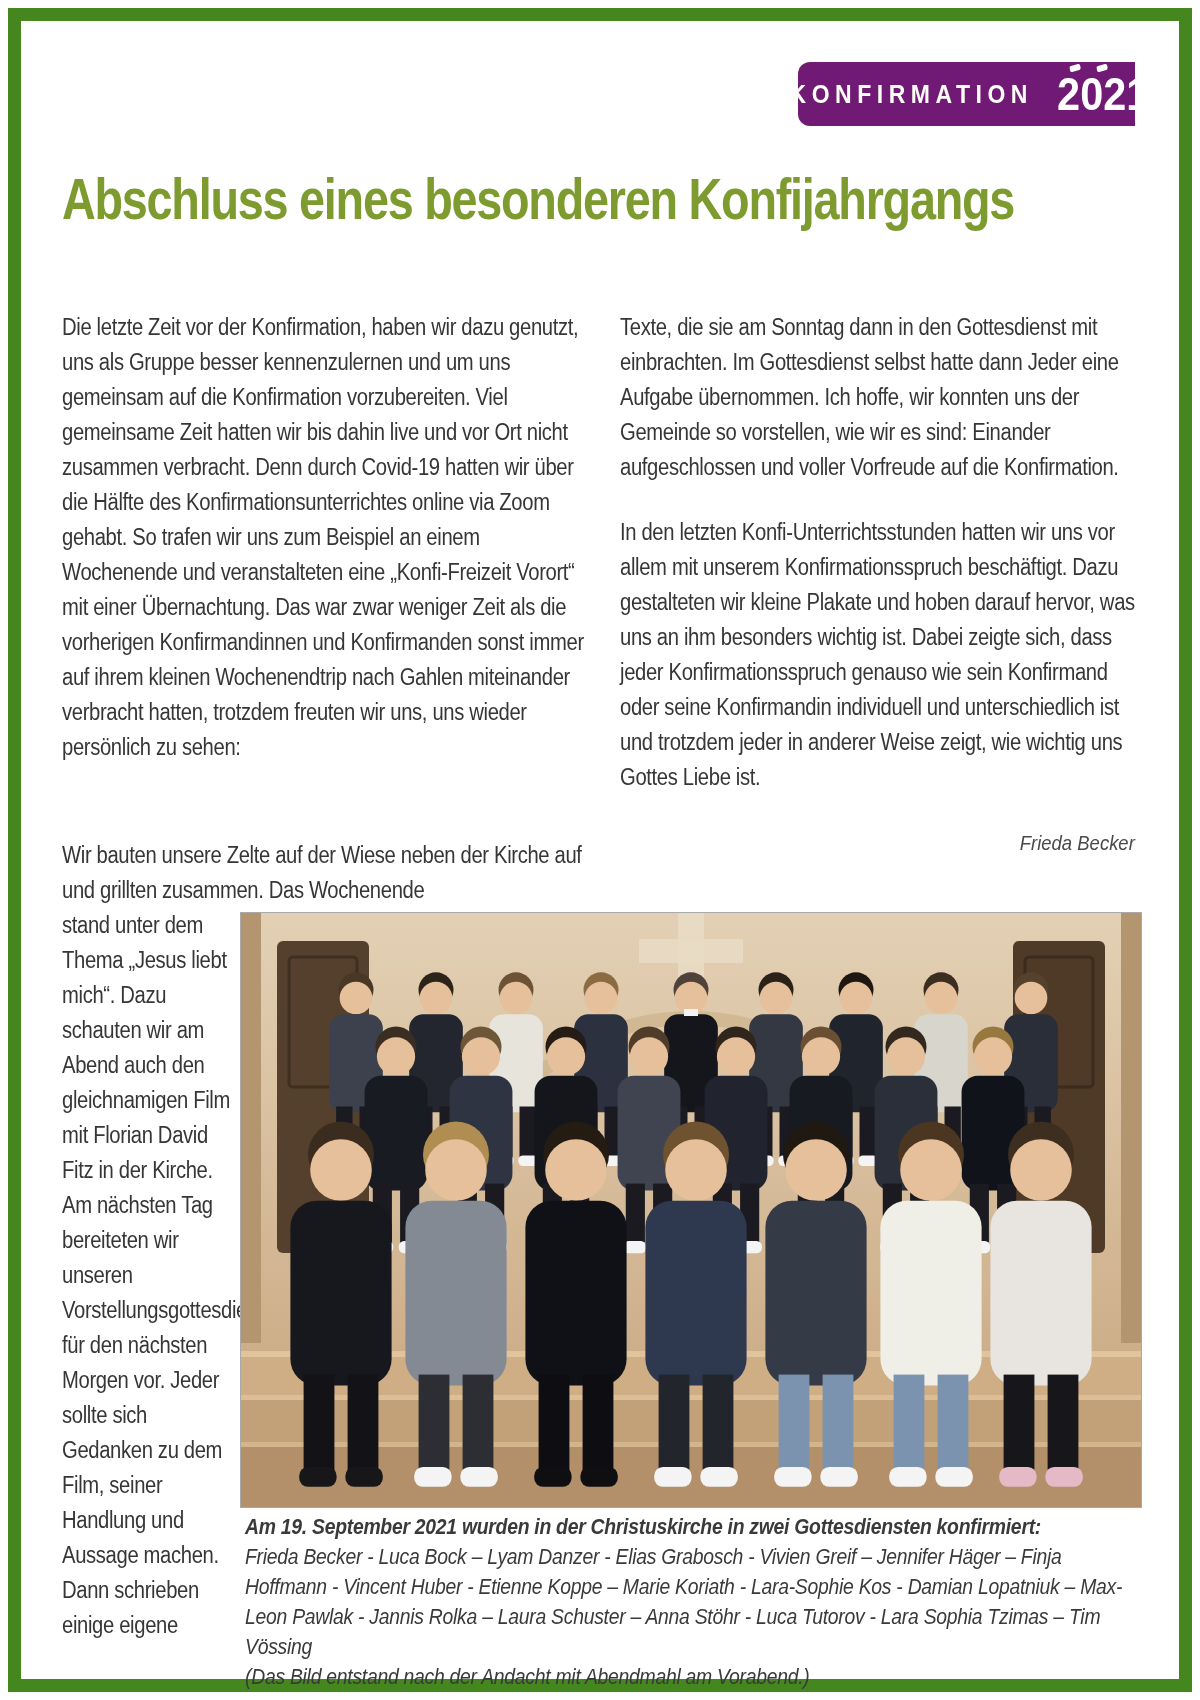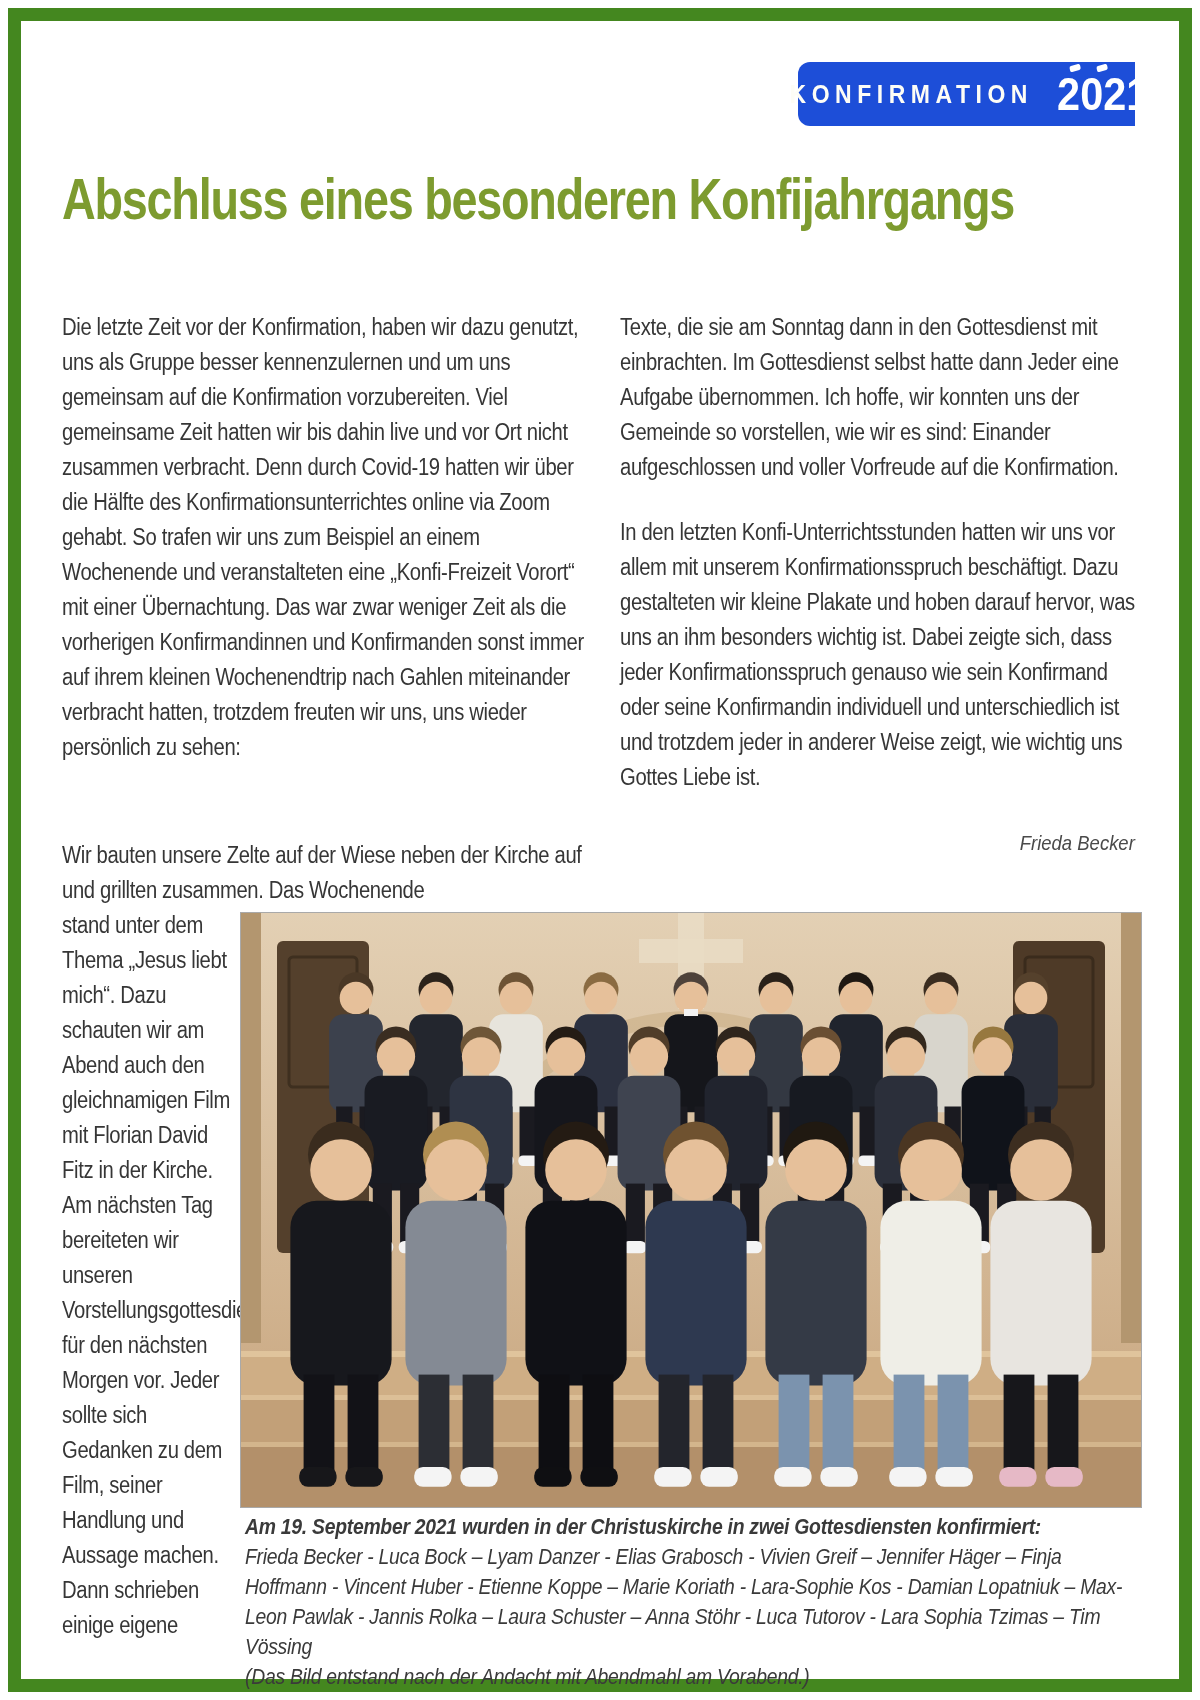--- a/index.html
+++ b/index.html
@@ -14,21 +14,21 @@
   .frame{
     position:absolute;
     inset:8px;
     border:13px solid #44871f;
     pointer-events:none;
   }
   
   .badge{
     position:absolute;
     left:798px;top:62px;width:337px;height:64px;
-    background:#1d4ed8;
+    background:#701a75;
     border-radius:12px 0 0 12px;
     display:flex;align-items:center;justify-content:center;
     gap:8px;
   }
   .badge-label{
     color:#fdfdf6;font-weight:bold;font-size:25px;letter-spacing:6px;
     transform:scaleX(.92);transform-origin:center;
     white-space:nowrap;
   }
   .badge-year{

